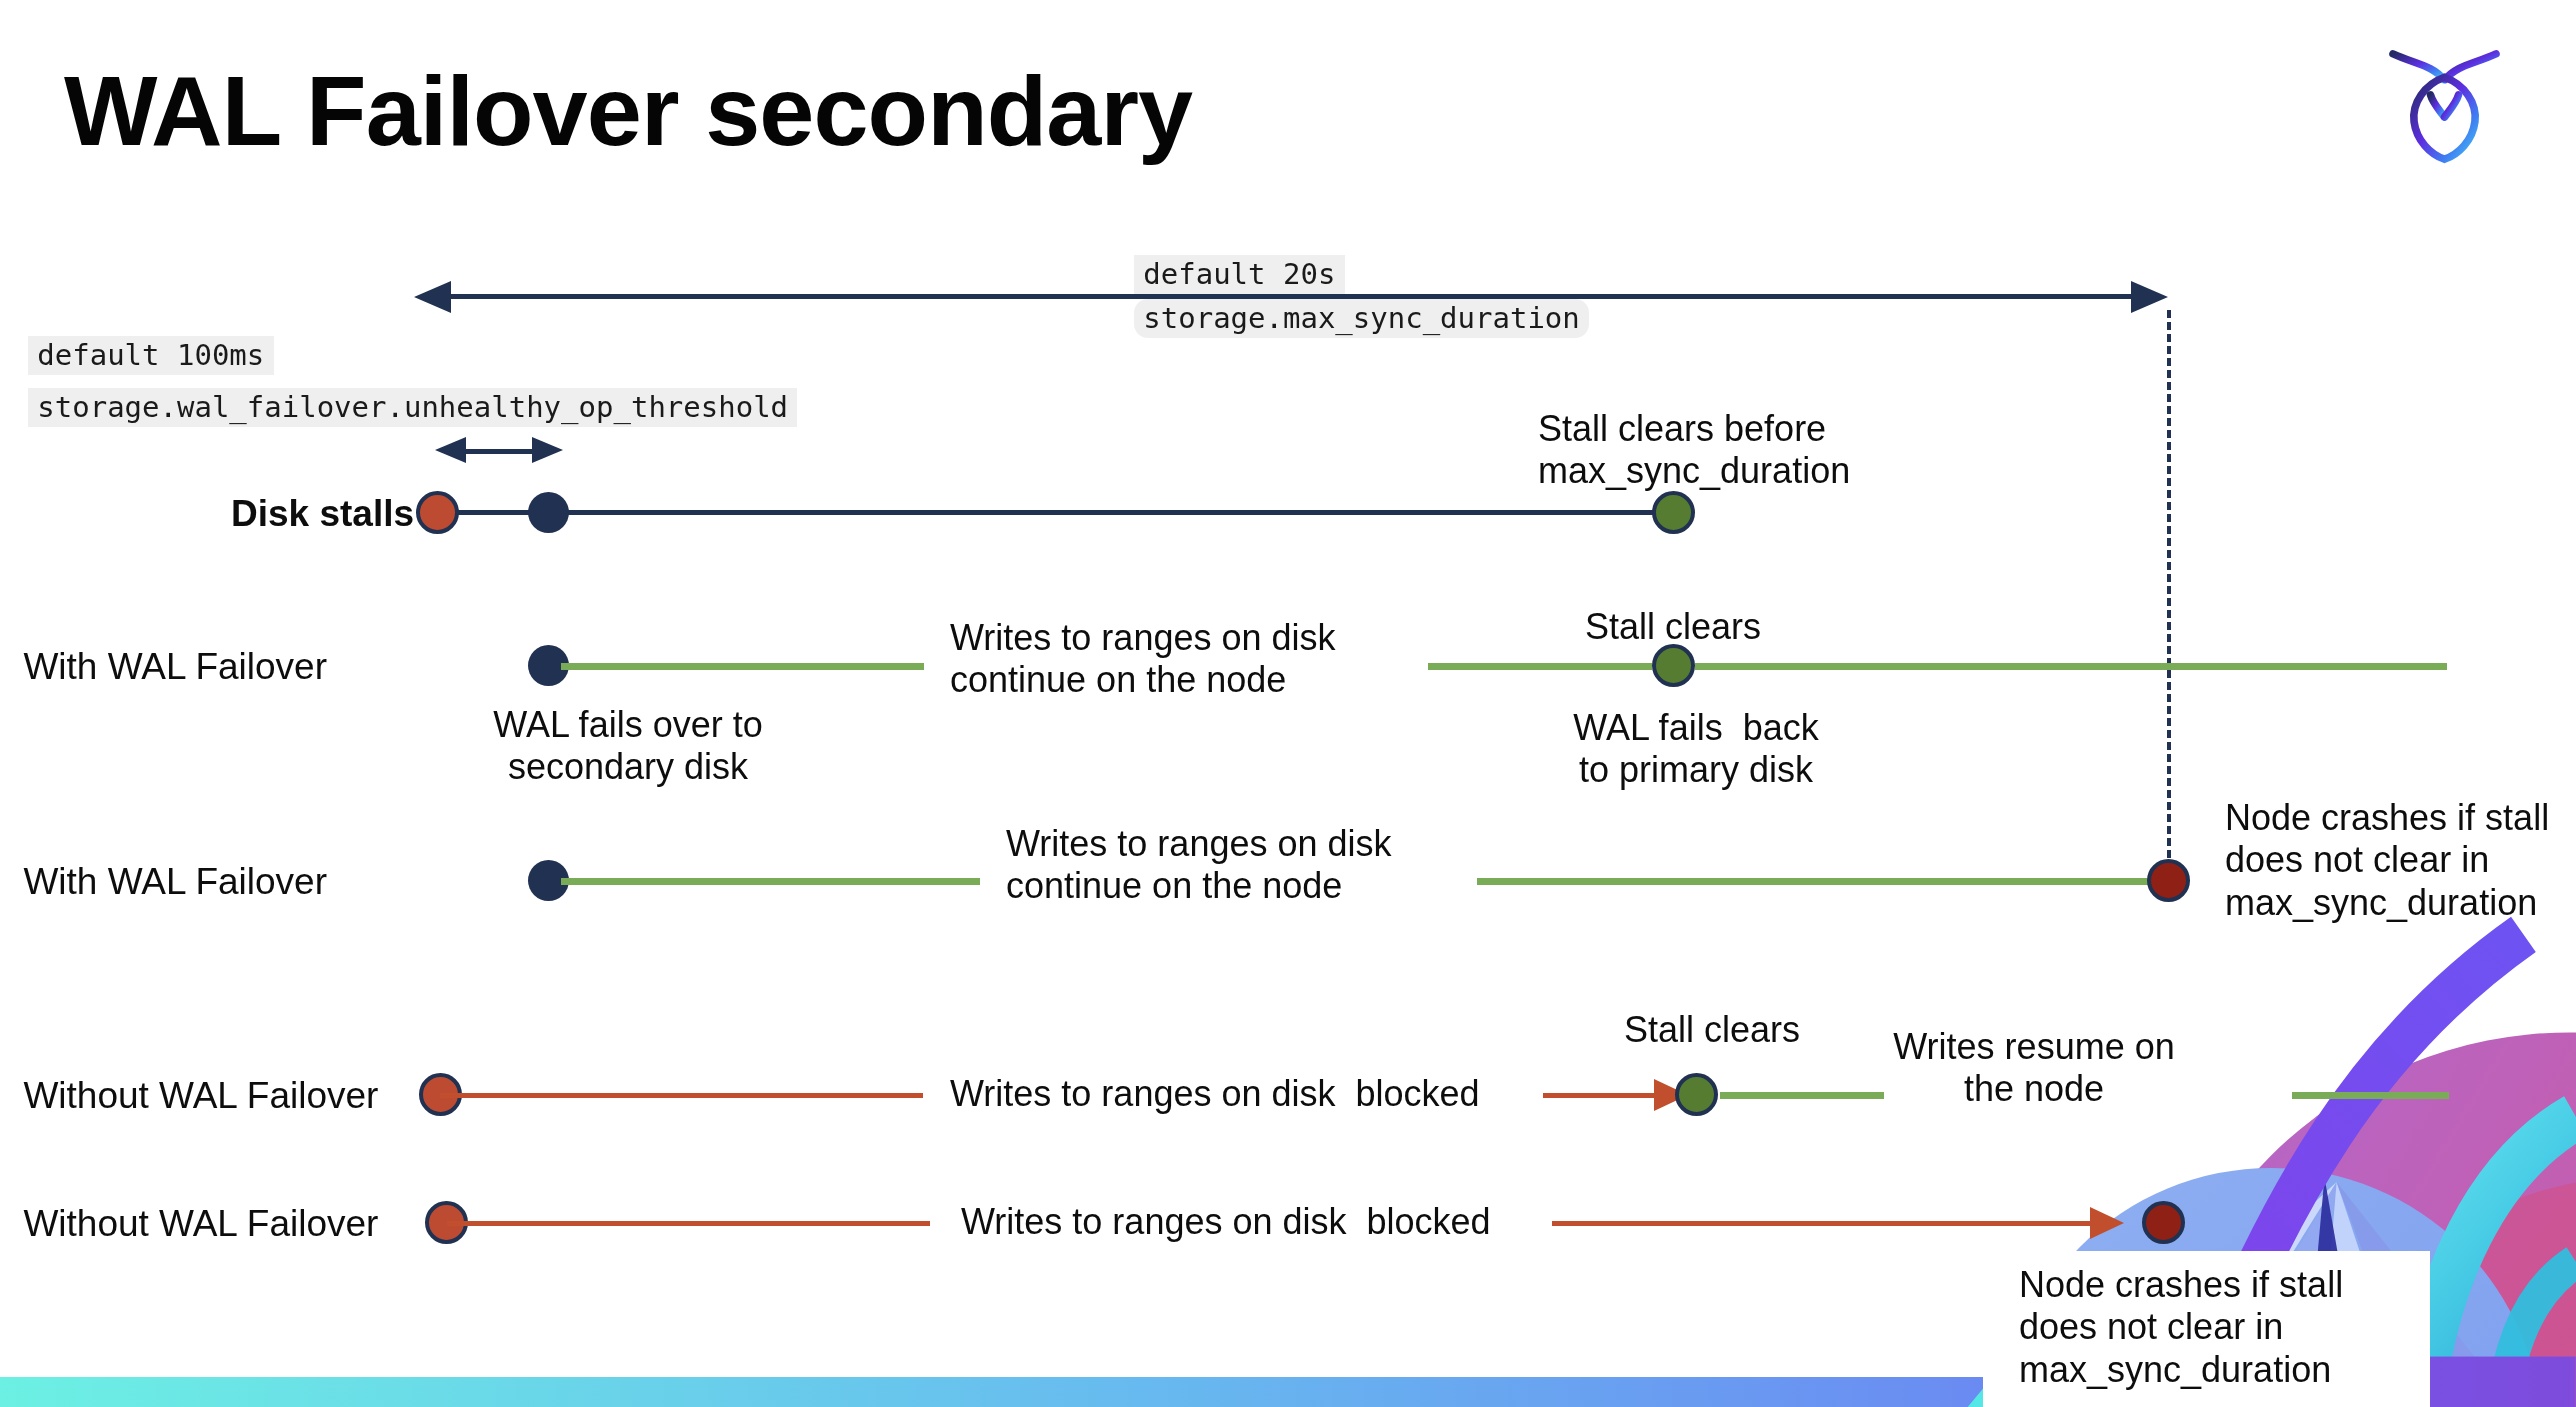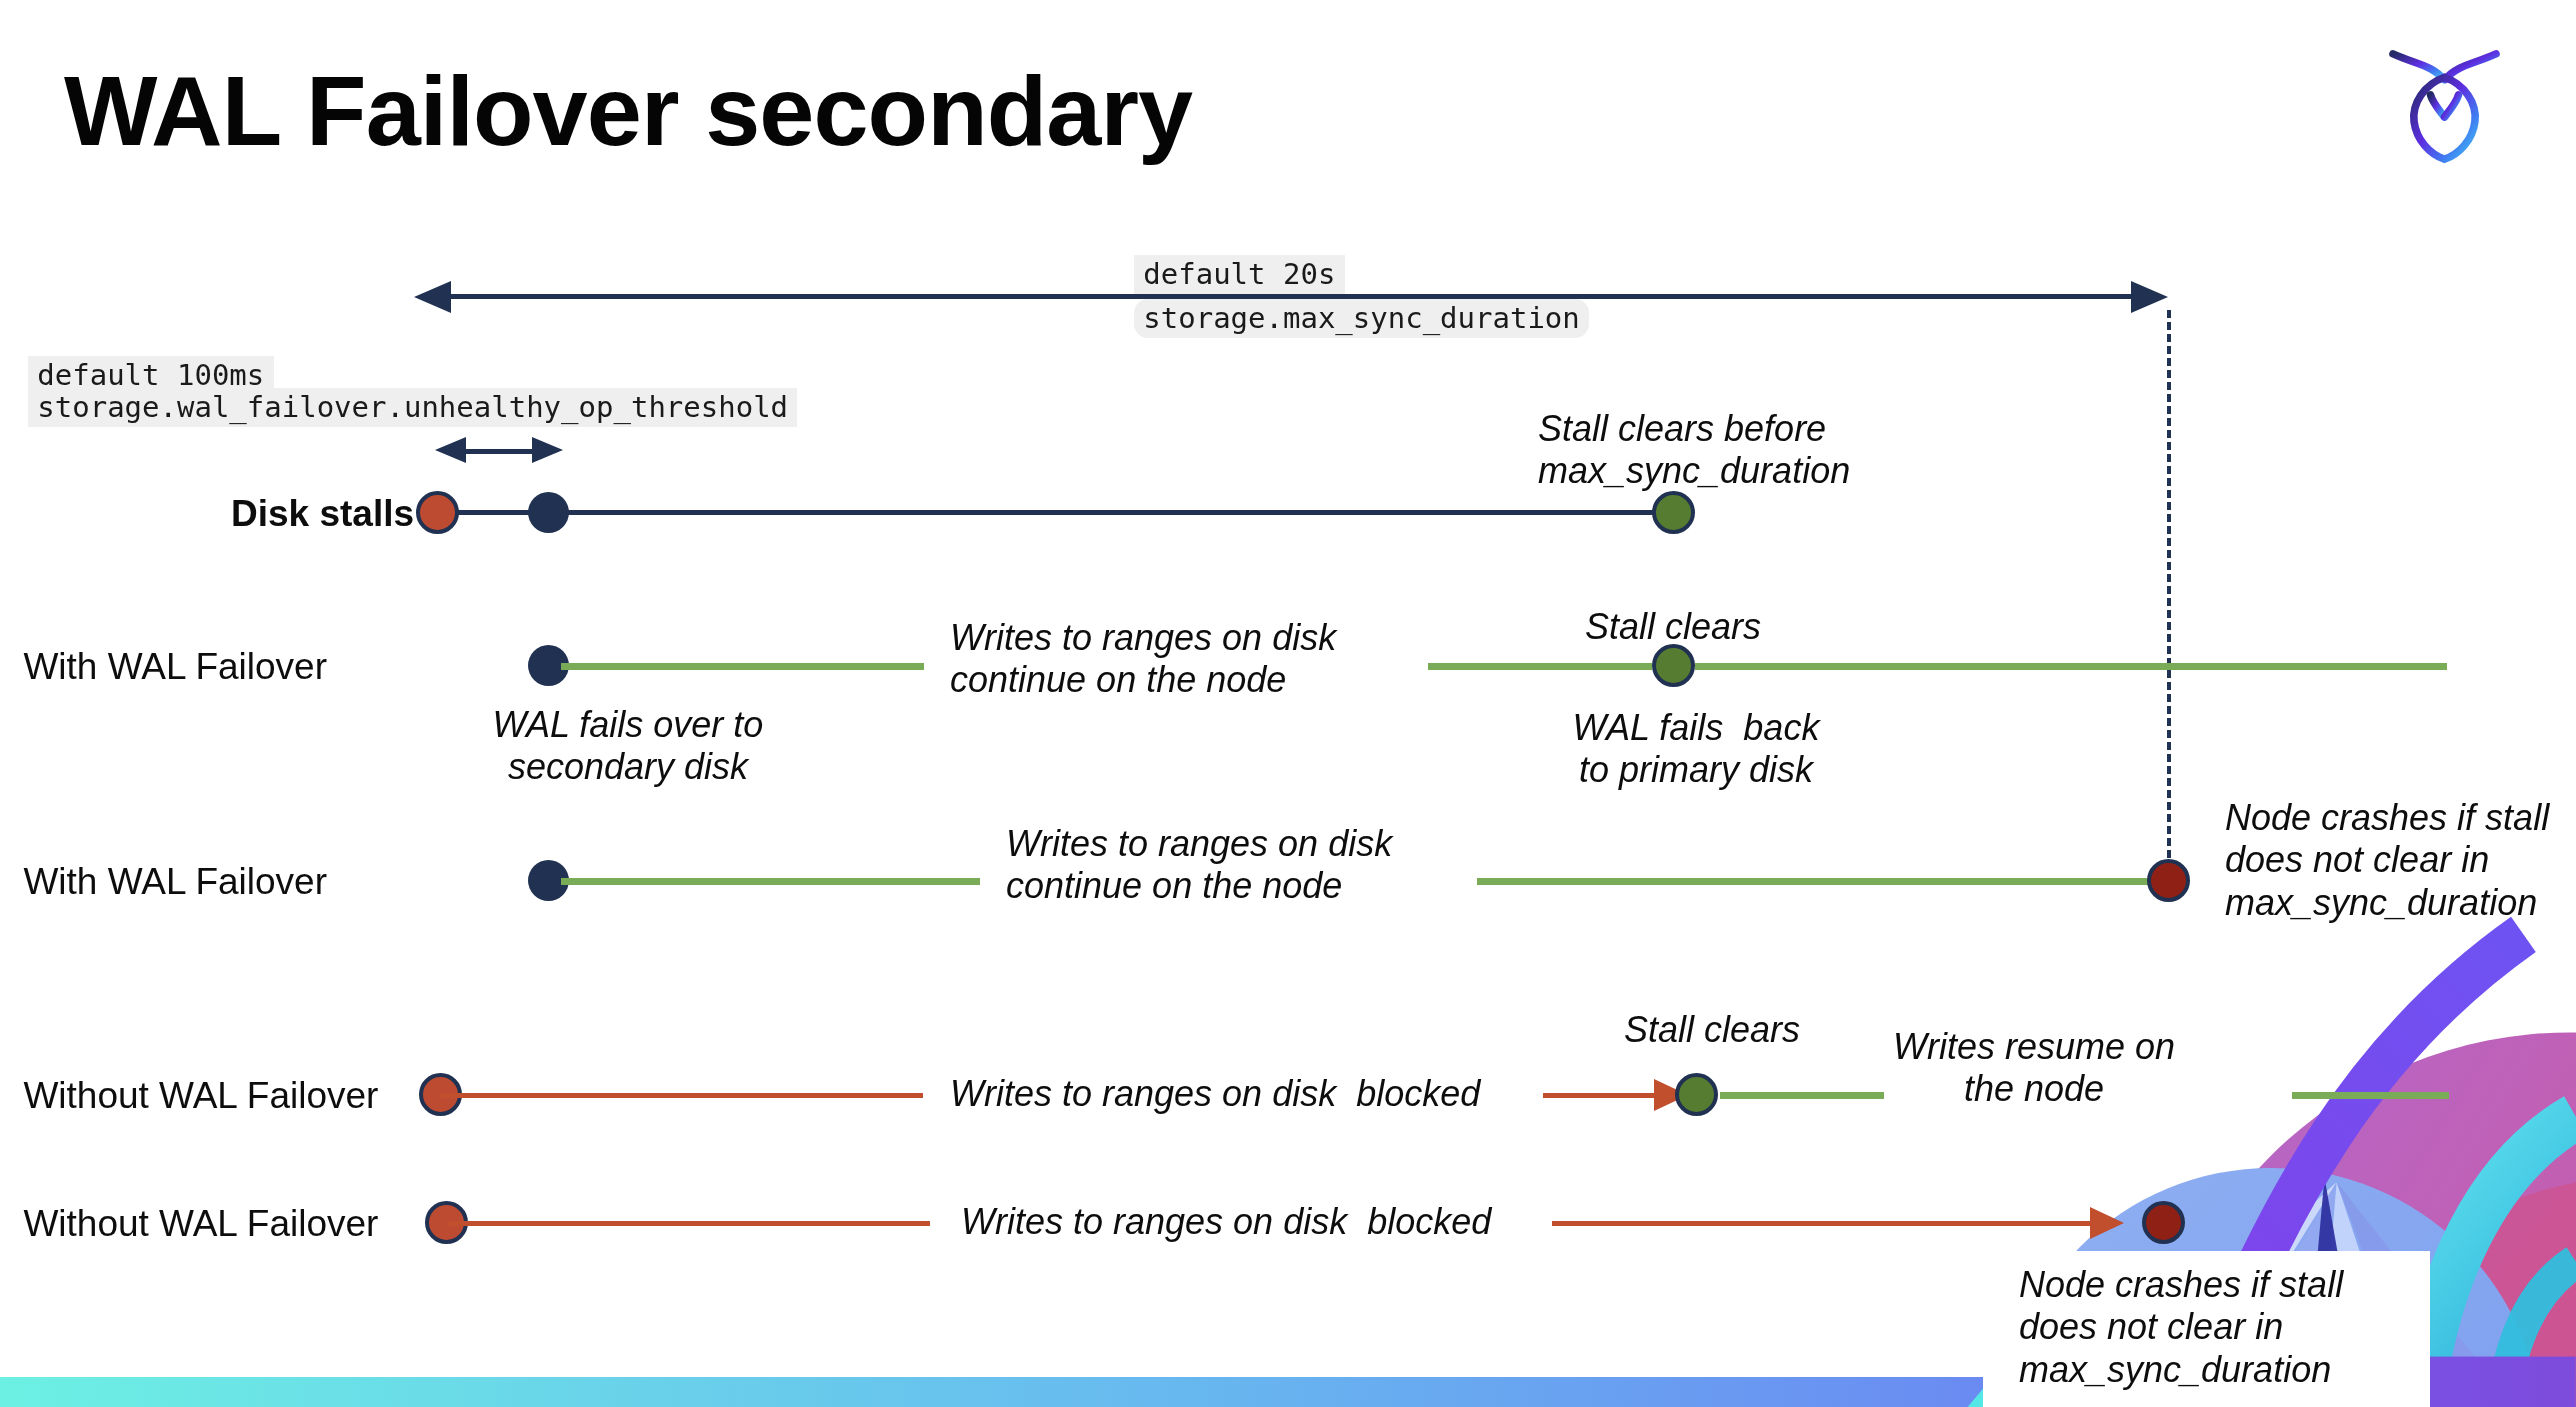--- a/index.html
+++ b/index.html
@@ -9,21 +9,21 @@
   }
   .title{
     position:absolute;left:64px;top:54px;font-size:99px;font-weight:800;
     letter-spacing:-0.9px;color:#050505;z-index:3;
   }
   .code{
     position:absolute;font-family:"DejaVu Sans Mono",monospace;font-size:29px;
     background:#efefef;color:#1a1a1a;padding:2.8px 9.3px;line-height:1.15;z-index:4;white-space:pre;
   }
   .row-label{position:absolute;font-size:37px;color:#0d0d0d;z-index:3;}
-  .note{position:absolute;font-size:36px;color:#0d0d0d;white-space:pre-wrap;line-height:1.18;z-index:3;font-style:italic;}
+  .note{position:absolute;font-size:36px;color:#0d0d0d;white-space:pre-wrap;line-height:1.18;z-index:3;}
   .center{text-align:center;}
   .dot{position:absolute;border-radius:50%;box-sizing:border-box;z-index:3;}
   .dot-navy{background:#203152;}
   .dot-red{background:#bd4b32;border:4.7px solid #203152;}
   .dot-green{background:#567c31;border:4.7px solid #203152;}
   .dot-crash{background:#8e2016;border:4.7px solid #203152;}
   .hline{position:absolute;z-index:3;}
   .l-navy{height:4.7px;background:#203152;}
   .l-green{height:6.5px;background:#7aab56;}
   .l-red{height:4.7px;background:#c14f2e;}
@@ -112,21 +112,21 @@
     <path d="M55,546 L125,462 L170,546 Z" fill="#55e6e6"></path>
     <rect x="175" y="492" width="531" height="54" fill="url(#lgBand)"></rect>
   </svg>
 
   <div class="ah ah-left" style="left:414px;top:281px;"></div>
   <div class="hline l-navy" style="left:447px;top:294px;width:1688px;"></div>
   <div class="ah ah-right" style="left:2131px;top:281px;"></div>
   <div class="code" style="left:1134px;top:255px;">default 20s</div>
   <div class="code" style="left:1134px;top:299px;border-radius:14px;">storage.max_sync_duration</div>
 
-  <div class="code" style="left:28px;top:356px;">default 100ms</div>
+  <div class="code" style="left:28px;top:336px;">default 100ms</div>
   <div class="code" style="left:28px;top:388px;">storage.wal_failover.unhealthy_op_threshold</div>
   <div class="ah ah-left-sm" style="left:435px;top:437px;"></div>
   <div class="hline l-navy" style="left:462px;top:449px;width:73px;"></div>
   <div class="ah ah-right-sm" style="left:532px;top:437px;"></div>
 
   <div class="dashed" style="left:2167px;top:310px;height:548px;"></div>
 
   <div class="row-label" style="left:231px;top:493px;font-weight:bold;">Disk stalls</div>
   <div class="hline l-navy" style="left:437px;top:510px;width:1236px;"></div>
   <div class="dot dot-red" style="left:416px;top:491px;width:43px;height:43px;"></div>

